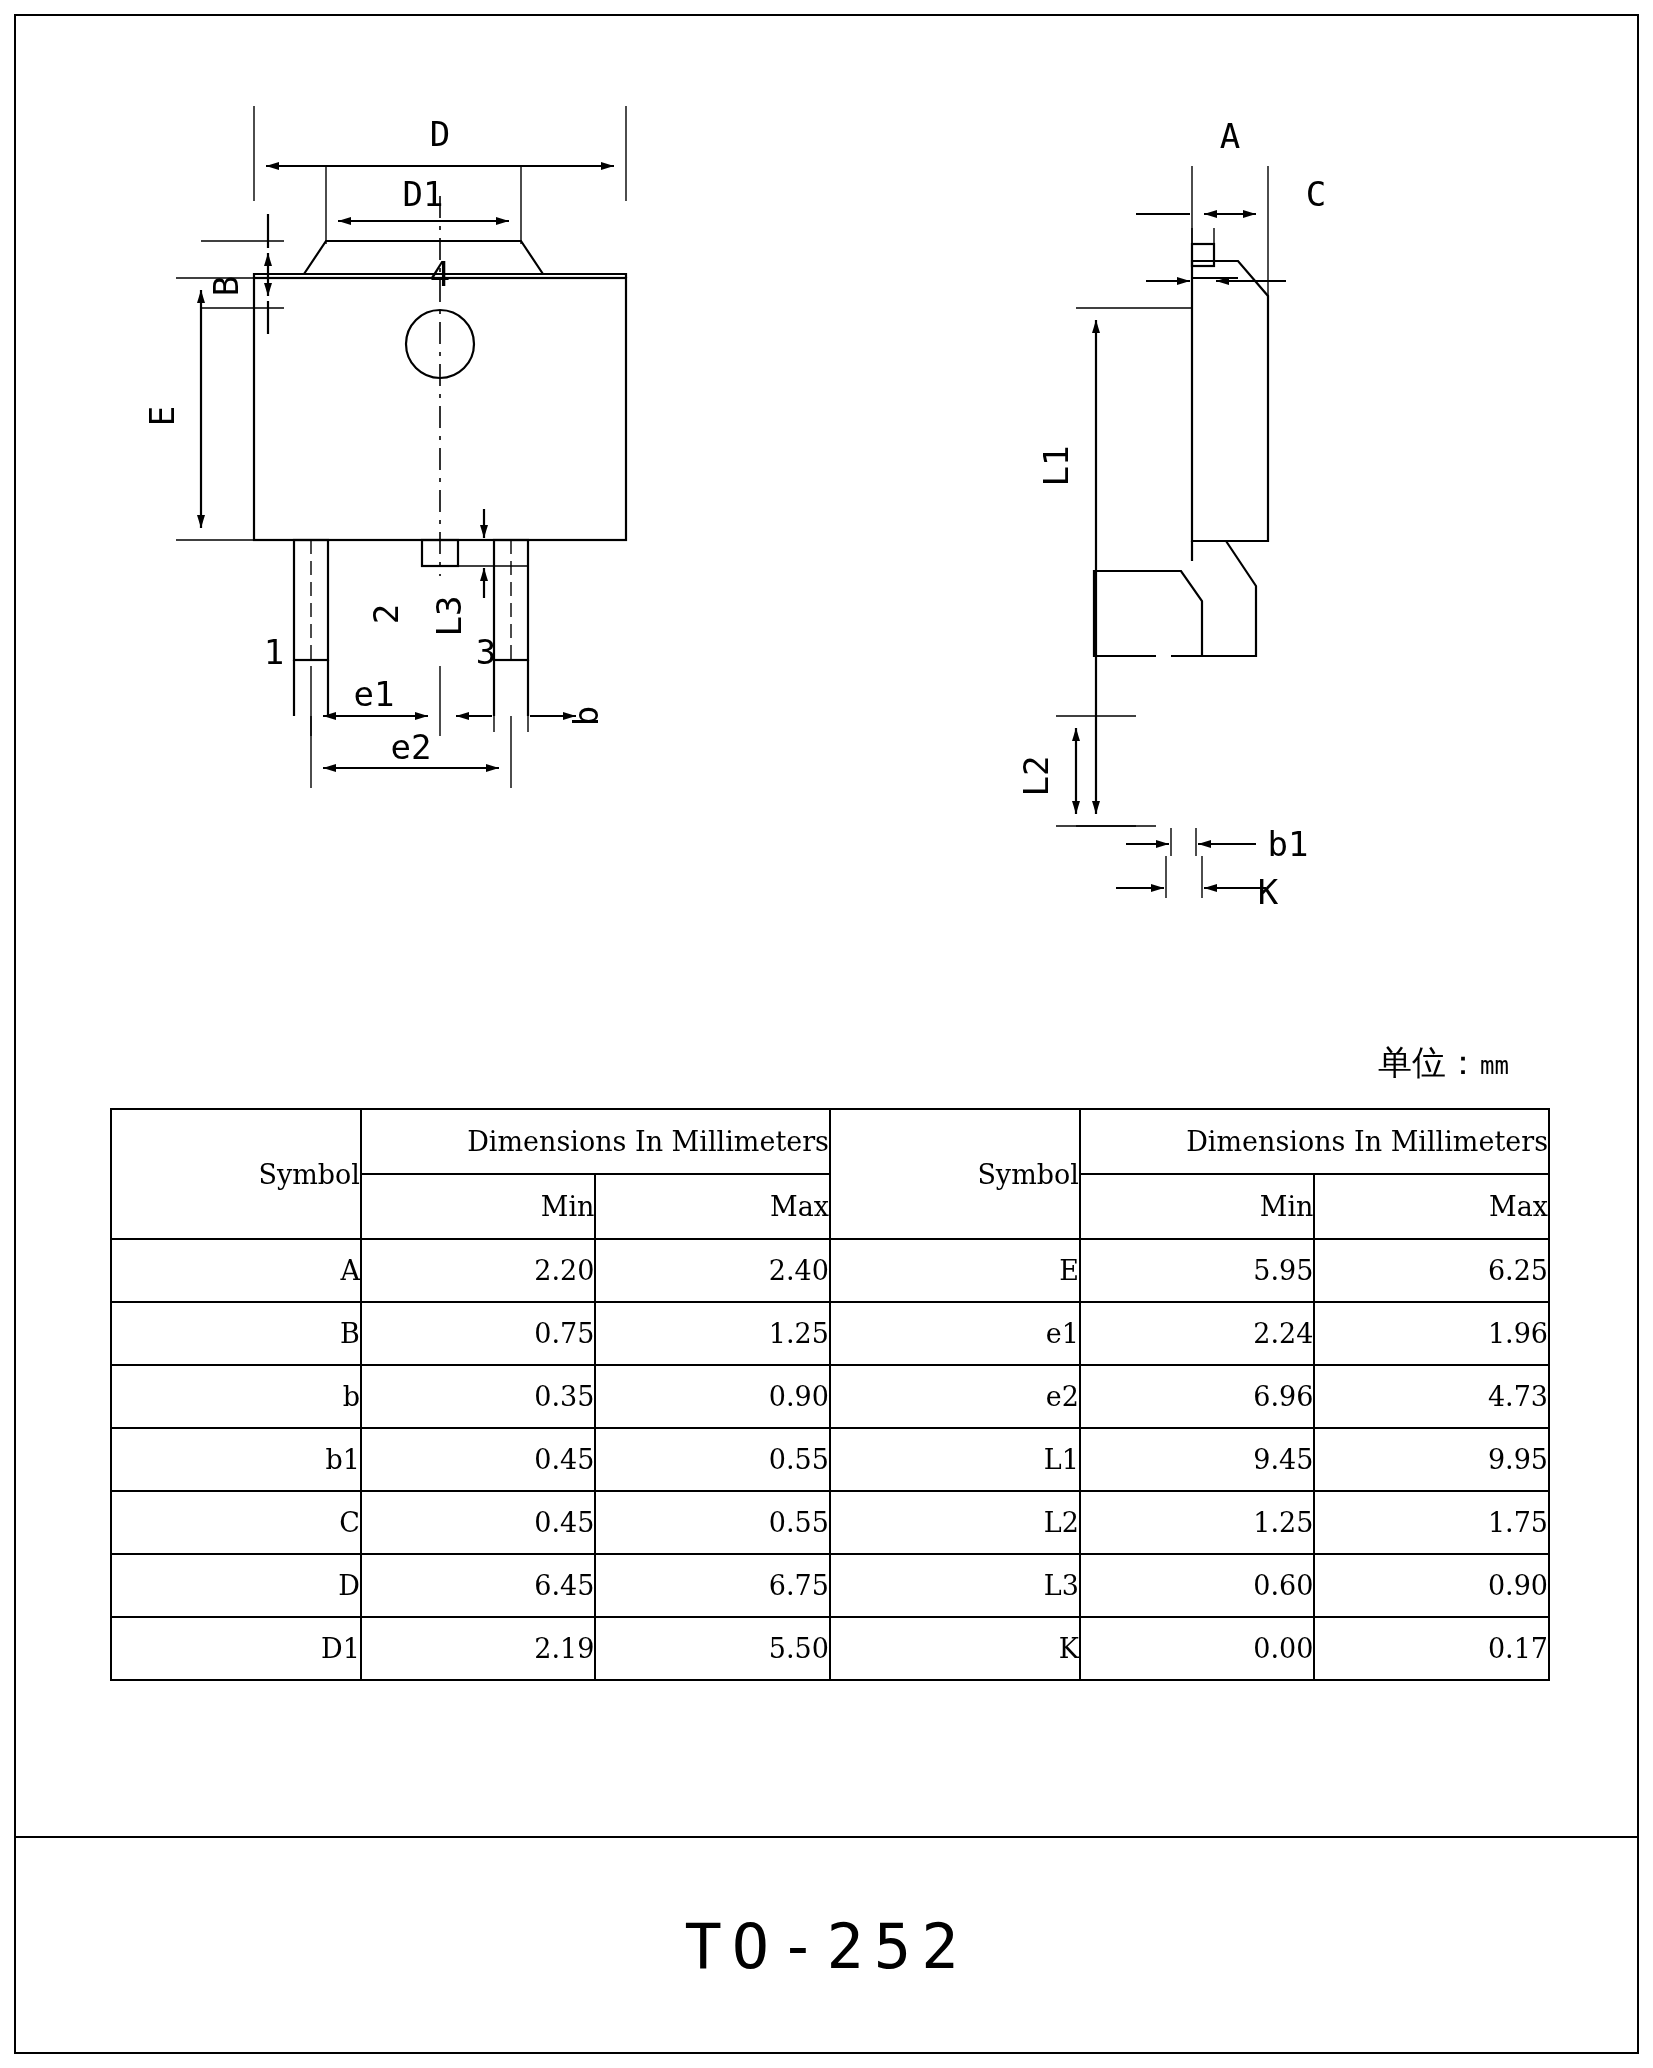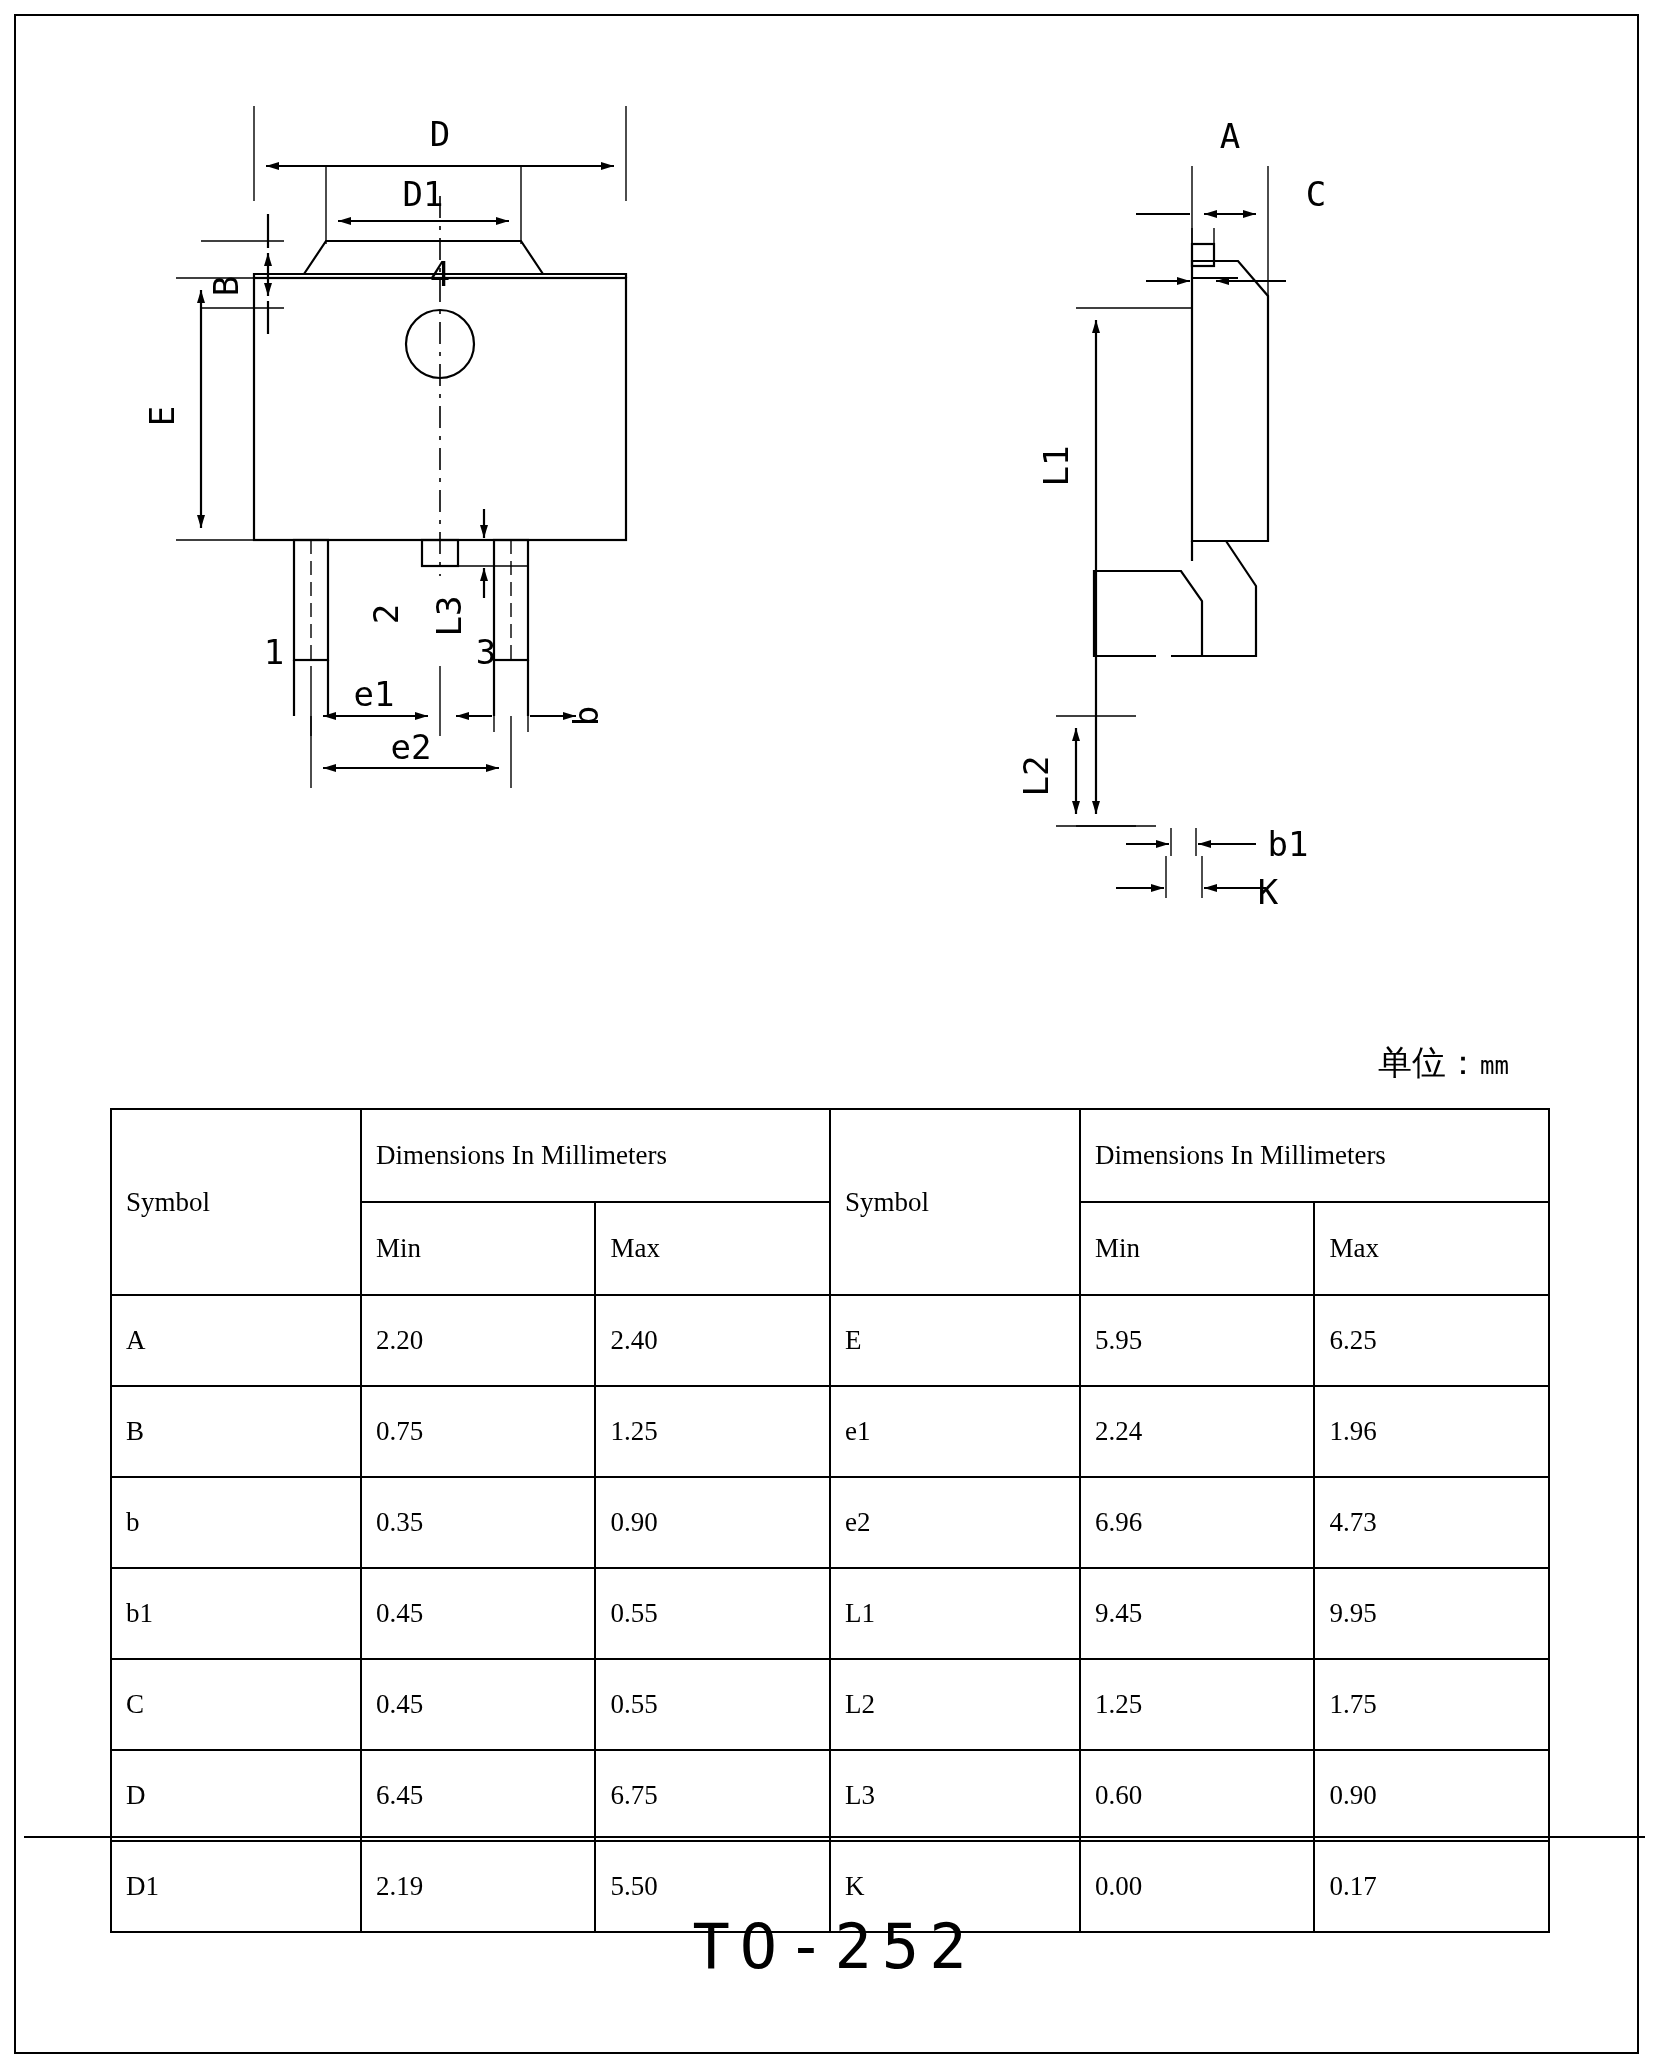--- a/index.html
+++ b/index.html
@@ -37,21 +37,20 @@
     position: absolute;
     left: 16px;
     top: 1836px;
     width: 1621px;
     height: 218px;
     border-top: 2px solid #000;
     box-sizing: border-box;
     display: flex;
     align-items: center;
     justify-content: center;
-    margin-left: 8px;
   }
   .title-text {
     font-family: "DejaVu Sans Mono", monospace;
     font-size: 62px;
     letter-spacing: 10px;
     color: #000;
     -webkit-text-stroke: 0px #000;
   }
   
   .units-note {
@@ -74,27 +73,26 @@
     top: 1108px;
     width: 1440px;
   }
   table.dim-table {
     border-collapse: collapse;
     width: 100%;
     font-family: "DejaVu Serif", serif;
   }
   table.dim-table td, table.dim-table th {
     border: 2px solid #000;
-    text-align: left;
+    text-align: right;
     font-weight: normal;
     font-size: 27px;
     color: #000;
-    padding: 14px;
+    padding: 0;
     height: 63px;
-    font-family: Liberation Serif, serif;
   }
   table.dim-table th {
     font-size: 27px;
   }
   td.sym-col, th.sym-col { width: 13%; }
   td.val-col, th.val-col { width: 12.2%; }
   th.group-head { font-size: 27px; }
   tr.data-row td { height: 61px; }
   
   svg.dwg { display: block; }

